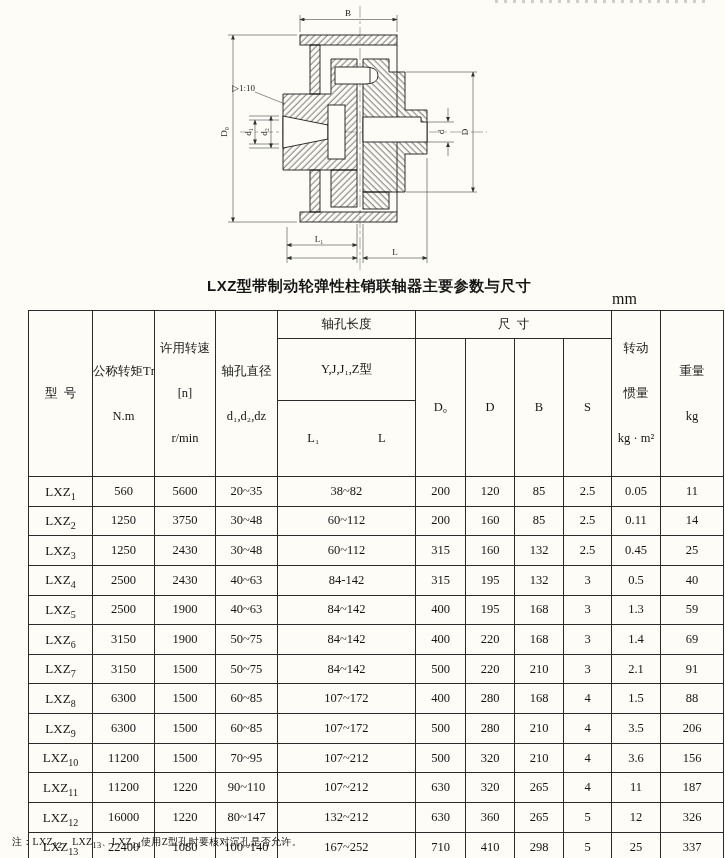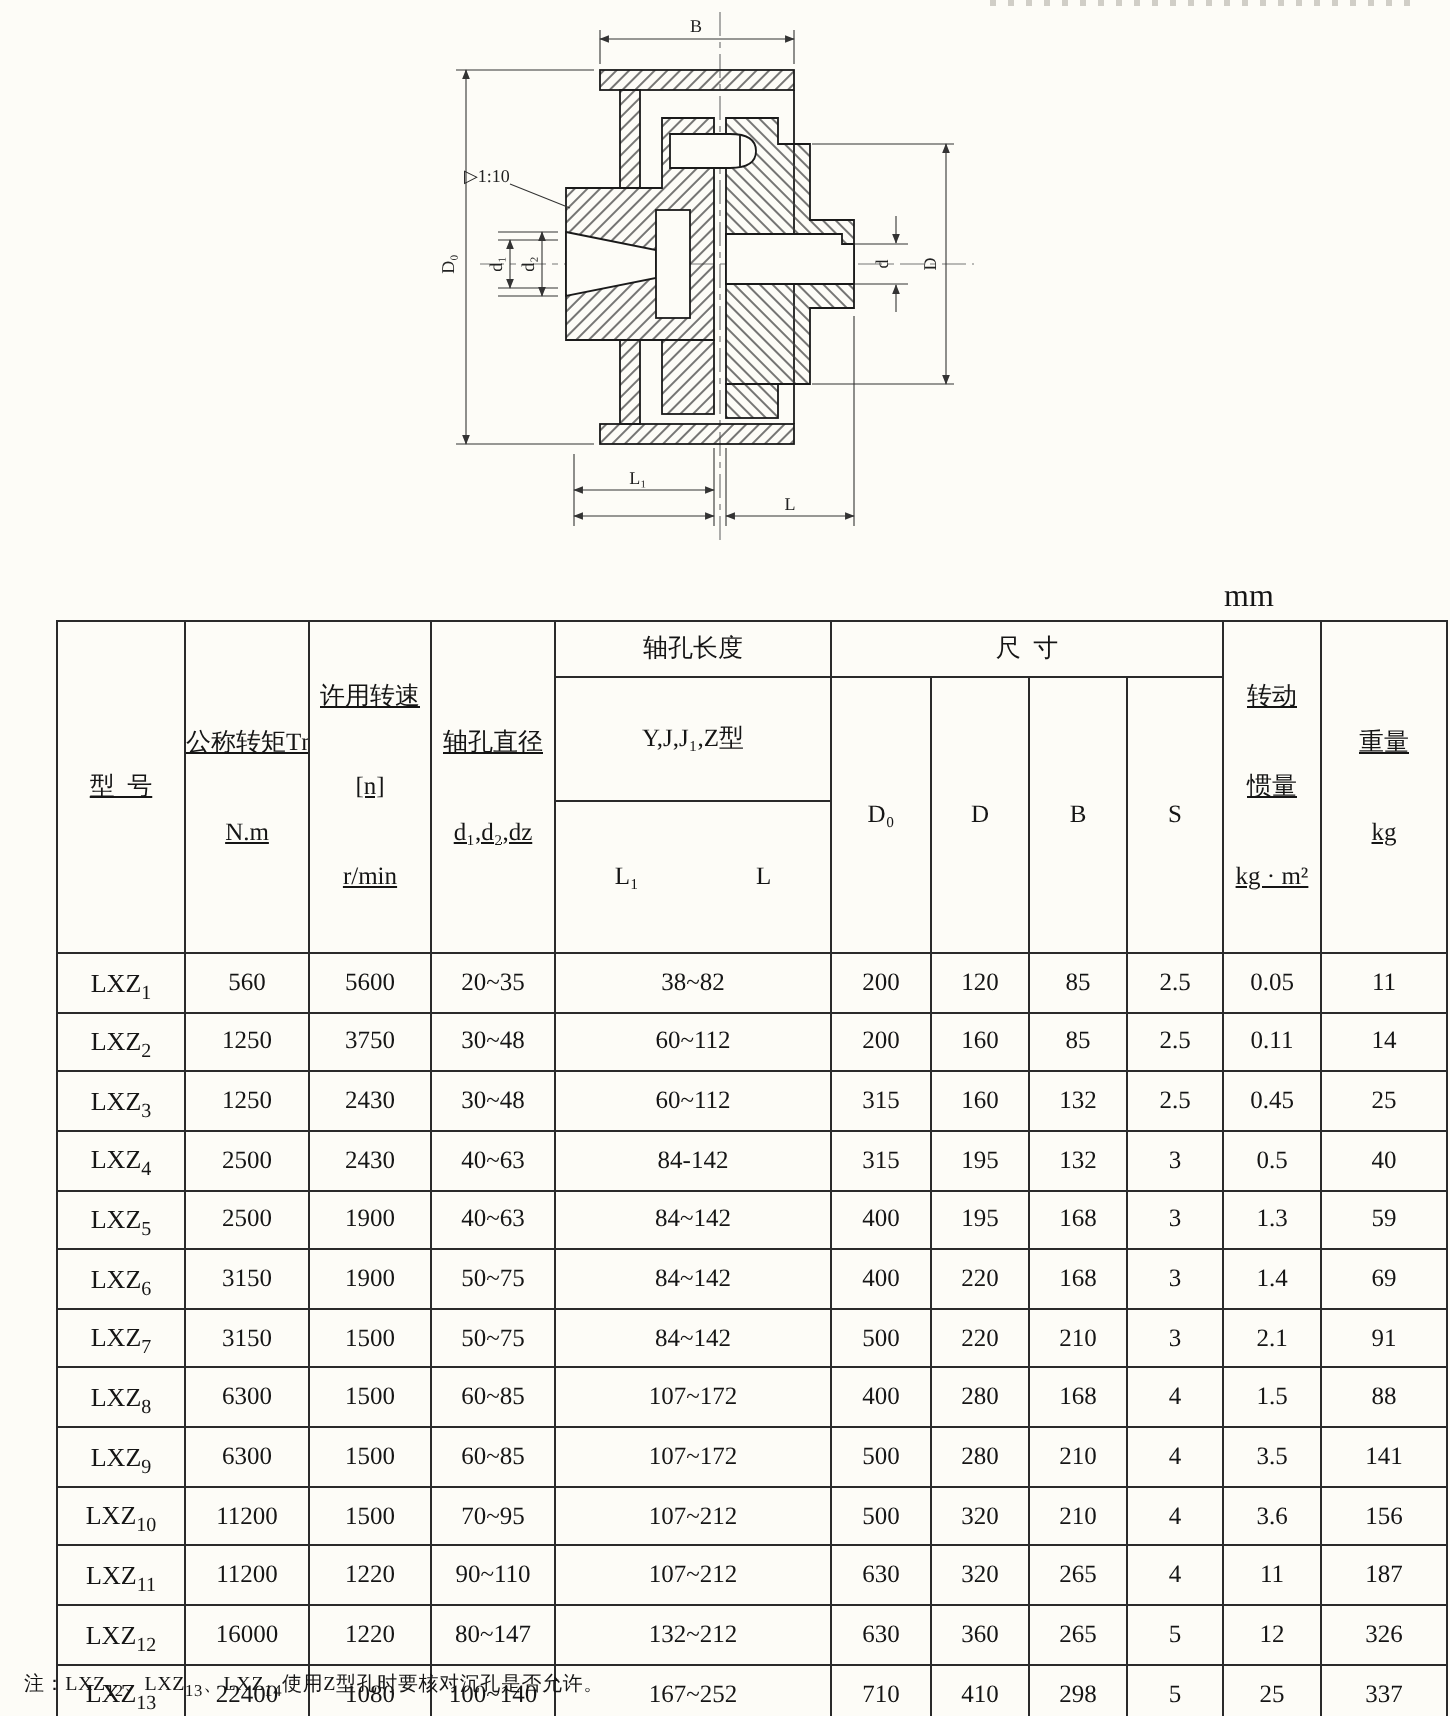--- a/index.html
+++ b/index.html
@@ -33,21 +33,21 @@
   }
   table.spec th,table.spec td{
     border:1px solid #2a2a2a;text-align:center;vertical-align:middle;
     font-weight:normal;padding:0;font-size:12.5px;line-height:1.2;
     white-space:pre;overflow:hidden;
   }
   table.spec thead tr{height:28px;}
   table.spec tbody td{height:28.65px;font-size:12.5px;}
   table.spec td.c-model{font-size:13px;}
   table.spec sub{font-size:10px;line-height:0;}
-  .hl{display:block;text-decoration:underline;}
+  .hl{display:block;}
   .lrow{display:flex;justify-content:space-around;align-items:center;}
   .note{
     position:absolute;left:12px;top:835px;font-size:10px;letter-spacing:.3px;
   }
 </style>
 </head>
 <body>
 
 <div class="artifact"></div>
 
@@ -139,20 +139,21 @@
   <text class="dimtext" x="62" y="130" text-anchor="middle" transform="rotate(-90 62 130)">d₂</text>
   <text class="dimtext" x="239" y="130" text-anchor="middle" transform="rotate(-90 239 130)">d</text>
   <text class="dimtext" x="263" y="130" text-anchor="middle" transform="rotate(-90 263 130)">D</text>
   <text class="dimtext" x="114" y="240" text-anchor="middle">L₁</text>
   <text class="dimtext" x="190" y="253" text-anchor="middle">L</text>
   <text class="dimtext" x="27" y="89">▷1:10</text>
 </svg>
 </div>
 
 <div class="title-row">
+  <span class="doc-title">LXZ型带制动轮弹性柱销联轴器主要参数与尺寸</span>
   <span class="unit">mm</span>
 </div>
 
 <table class="spec">
   <colgroup>
     <col style="width:64px">
       <col style="width:62px">
       <col style="width:61px">
       <col style="width:62px">
     <col style="width:138px">
@@ -316,21 +317,21 @@
         <td class="c-model">LXZ<sub>9</sub></td>
         <td>6300</td>
         <td>1500</td>
         <td>60~85</td>
         <td>107~172</td>
         <td>500</td>
         <td>280</td>
         <td>210</td>
         <td>4</td>
         <td>3.5</td>
-        <td>141</td>
+        <td>206</td>
       </tr>
       <tr>
         <td class="c-model">LXZ<sub>10</sub></td>
         <td>11200</td>
         <td>1500</td>
         <td>70~95</td>
         <td>107~212</td>
         <td>500</td>
         <td>320</td>
         <td>210</td>

